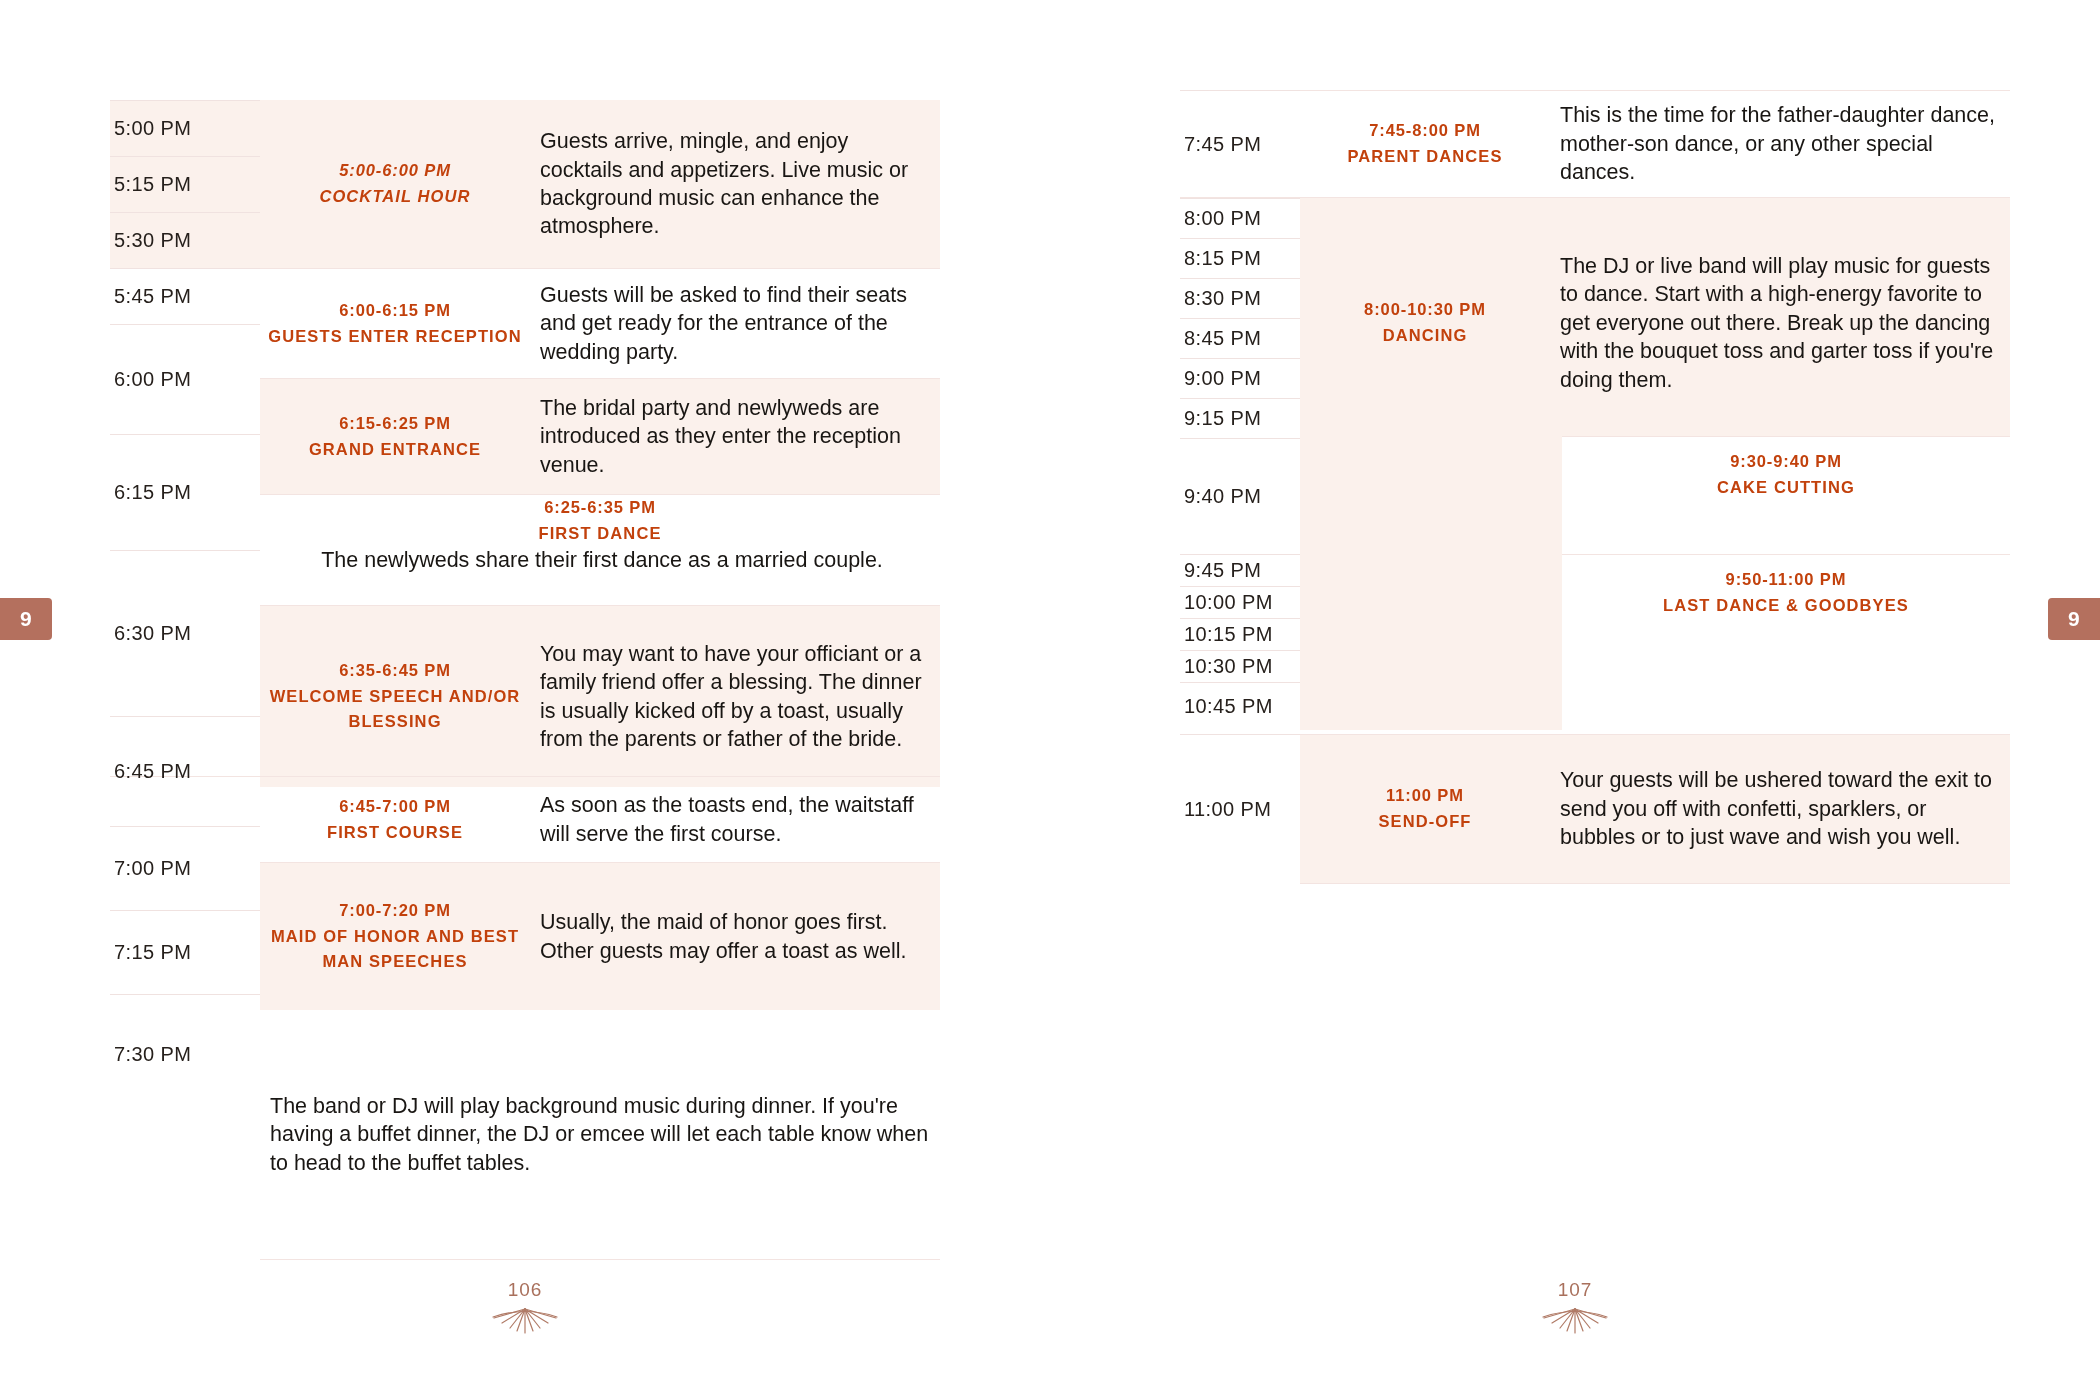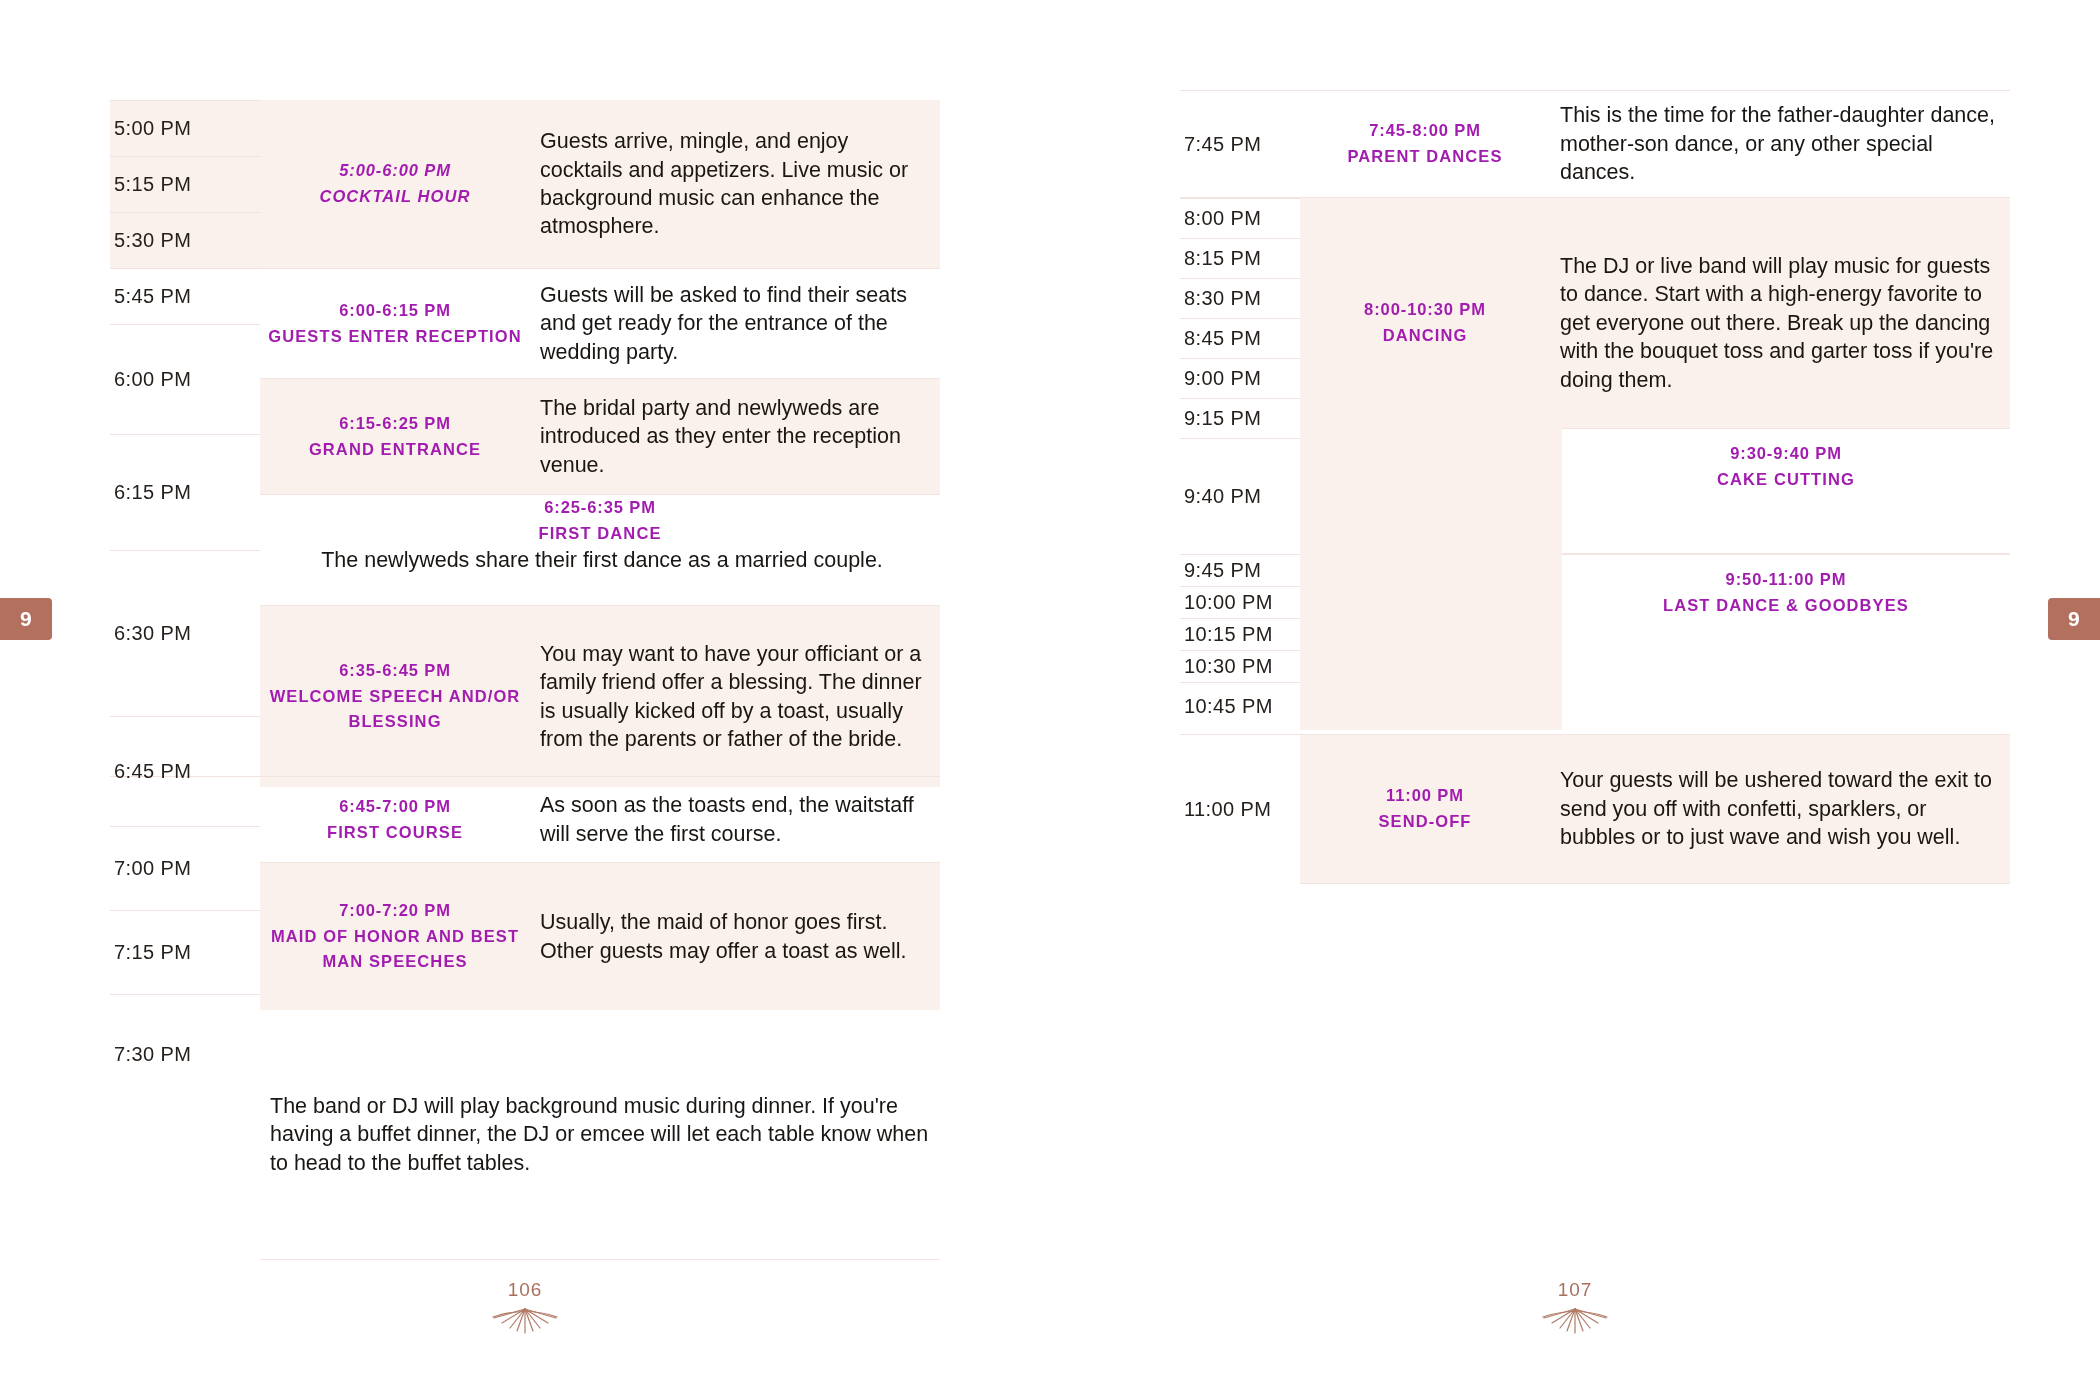--- a/index.html
+++ b/index.html
@@ -82,21 +82,21 @@
   .evt.rule-top { border-top: 1.5px solid #f3e4e1; }
   .evt.rule-bot { border-bottom: 1.5px solid #f3e4e1; }
 
   .evt-label {
     box-sizing: border-box;
     text-align: center;
     font-size: 16.5px;
     font-weight: 700;
     letter-spacing: 1.1px;
     line-height: 1.55;
-    color: #a21caf;
+    color: #c2410c;
     padding: 0 8px;
     flex: none;
   }
   .evt-label .rng { display: block; letter-spacing: .9px; }
   .evt-label .ttl { display: block; }
 
   .evt-desc {
     box-sizing: border-box;
     font-size: 21.5px;
     line-height: 1.32;
@@ -258,21 +258,21 @@
         <div class="evt shade" style="left:120px; top:98px; width:710px; height:532px; display:block;">
         </div>
         <div class="evt" style="left:120px; top:98px; width:710px; height:250px; background:transparent;">
           <div class="evt-label" style="width:250px;">
             <span class="rng">8:00-10:30 PM</span>
             <span class="ttl">DANCING</span>
           </div>
           <div class="evt-desc">The DJ or live band will play music for guests to dance. Start with a high-energy favorite to get everyone out there. Break up the dancing with the bouquet toss and garter toss if you're doing them.</div>
         </div>
 
-        <div class="evt stacked rule-top rule-bot" style="left:382px; top:328px; width:448px; height:126px; background:#ffffff; padding-top:12px;">
+        <div class="evt stacked rule-top rule-bot" style="left:382px; top:336px; width:448px; height:126px; background:#ffffff; padding-top:12px;">
           <div class="evt-label">
             <span class="rng">9:30-9:40 PM</span>
             <span class="ttl">CAKE CUTTING</span>
           </div>
         </div>
 
         <div class="evt stacked rule-top" style="left:382px; top:454px; width:448px; height:176px; background:#ffffff; padding-top:12px;">
           <div class="evt-label">
             <span class="rng">9:50-11:00 PM</span>
             <span class="ttl">LAST DANCE &amp; GOODBYES</span>

